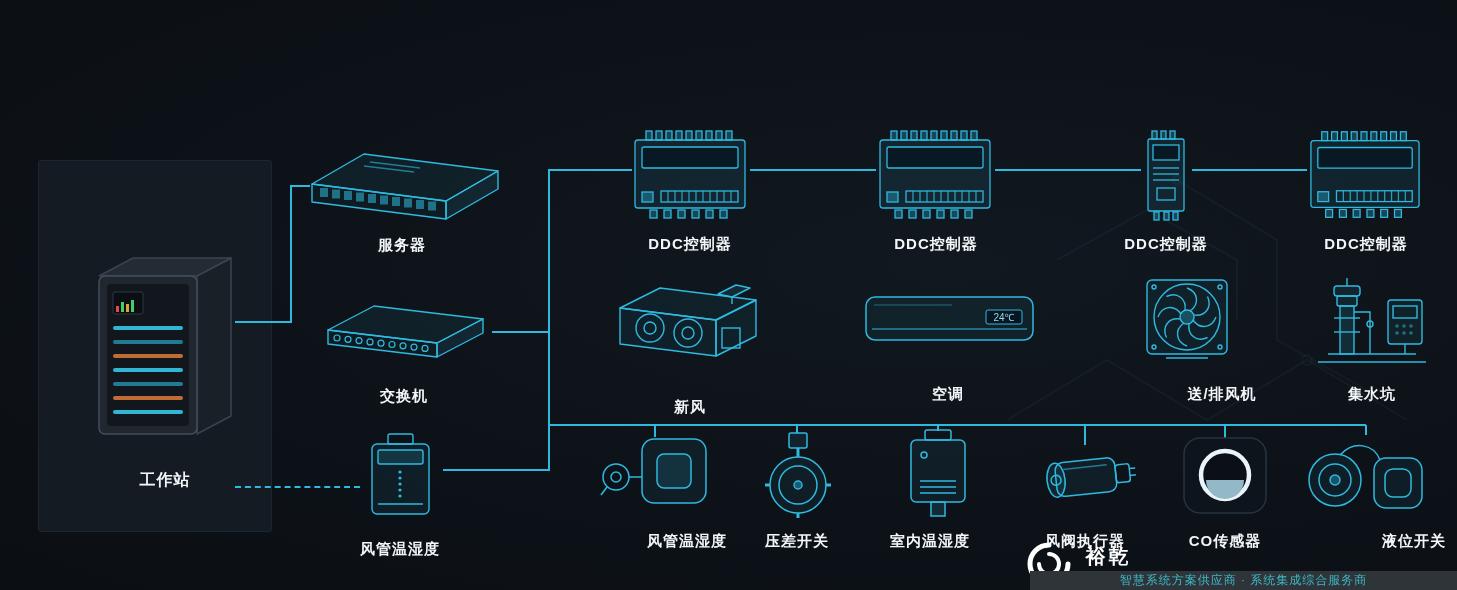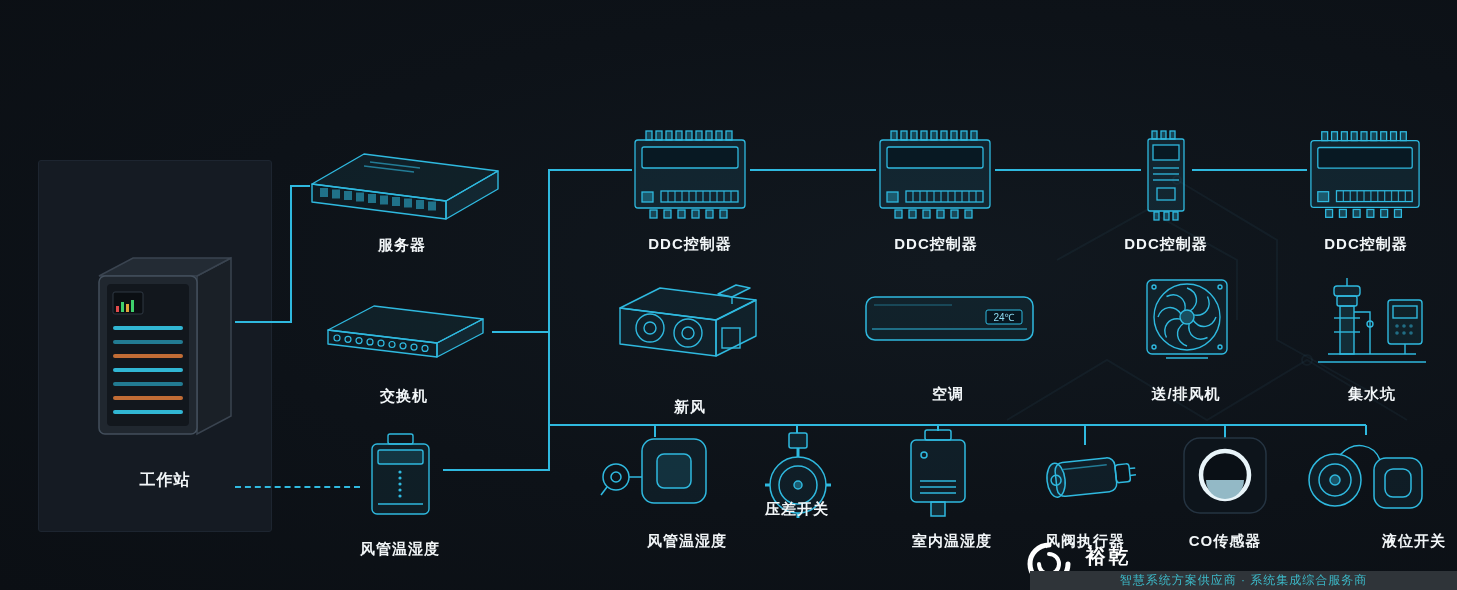--- a/index.html
+++ b/index.html
@@ -375,21 +375,21 @@
         </g>
         <circle cx="45" cy="41" r="7" fill="rgba(47,185,223,0.3)"></circle>
         <circle cx="12" cy="11" r="2"></circle>
           <circle cx="78" cy="11" r="2"></circle>
           <circle cx="12" cy="71" r="2"></circle>
           <circle cx="78" cy="71" r="2"></circle>
         <line x1="24" y1="82" x2="66" y2="82"></line>
       </g>
     </svg>
   </div>
-  <div class="label" style="left:1186px;top:385px">送/排风机</div>
+  <div class="label" style="left:1222px;top:385px">送/排风机</div>
 
   <div class="icon" style="left:1312px;top:272px;width:120px;height:96px">
     <svg viewBox="0 0 120 96">
       <g stroke="#2FB9DF" stroke-width="1.4" fill="none">
         <line x1="6" y1="90" x2="114" y2="90"></line>
         <line x1="16" y1="82" x2="104" y2="82"></line>
         <rect x="28" y="34" width="14" height="48" fill="rgba(47,185,223,0.15)"></rect>
         <rect x="25" y="24" width="20" height="10" rx="2" fill="rgba(47,185,223,0.1)"></rect>
         <rect x="22" y="14" width="26" height="10" rx="3" fill="rgba(47,185,223,0.1)"></rect>
         <line x1="35" y1="6" x2="35" y2="14"></line>
@@ -434,36 +434,36 @@
         <line x1="40" y1="20" x2="40" y2="29" stroke-width="3"></line>
         <circle cx="40" cy="57" r="28" fill="rgba(47,185,223,0.07)"></circle>
         <circle cx="40" cy="57" r="19"></circle>
         <circle cx="40" cy="57" r="4" fill="rgba(47,185,223,0.4)"></circle>
         <line x1="7" y1="57" x2="12" y2="57" stroke-width="3"></line>
         <line x1="68" y1="57" x2="73" y2="57" stroke-width="3"></line>
         <line x1="40" y1="85" x2="40" y2="90" stroke-width="3"></line>
       </g>
     </svg>
   </div>
-  <div class="label" style="left:797px;top:500px">压差开关</div>
+  <div class="label" style="left:797px;top:532px">压差开关</div>
 
   <div class="icon" style="left:898px;top:425px;width:80px;height:96px">
     <svg viewBox="0 0 80 96">
       <g stroke="#2FB9DF" stroke-width="1.5" fill="none">
         <rect x="27" y="5" width="26" height="10" rx="2"></rect>
         <rect x="13" y="15" width="54" height="62" rx="5" fill="rgba(47,185,223,0.07)"></rect>
         <circle cx="26" cy="30" r="3"></circle>
         <line x1="22" y1="56" x2="58" y2="56"></line>
         <line x1="22" y1="62" x2="58" y2="62"></line>
         <line x1="22" y1="68" x2="58" y2="68"></line>
         <rect x="33" y="77" width="14" height="14" fill="rgba(47,185,223,0.15)"></rect>
       </g>
     </svg>
   </div>
-  <div class="label" style="left:952px;top:532px">室内温湿度</div>
+  <div class="label" style="left:930px;top:532px">室内温湿度</div>
 
   <div class="icon" style="left:1032px;top:440px;width:110px;height:72px">
     <svg viewBox="0 0 110 72">
       <g stroke="#2FB9DF" stroke-width="1.5" fill="none" transform="rotate(-6 55 38)">
         <rect x="24" y="20" width="60" height="34" rx="8" fill="rgba(47,185,223,0.07)"></rect>
         <ellipse cx="24" cy="37" rx="9" ry="17" fill="rgba(47,185,223,0.12)"></ellipse>
         <circle cx="24" cy="37" r="5"></circle>
         <rect x="84" y="28" width="14" height="18" rx="3"></rect>
         <line x1="32" y1="27" x2="76" y2="27" opacity="0.6"></line>
         <line x1="98" y1="33" x2="104" y2="33"></line>

